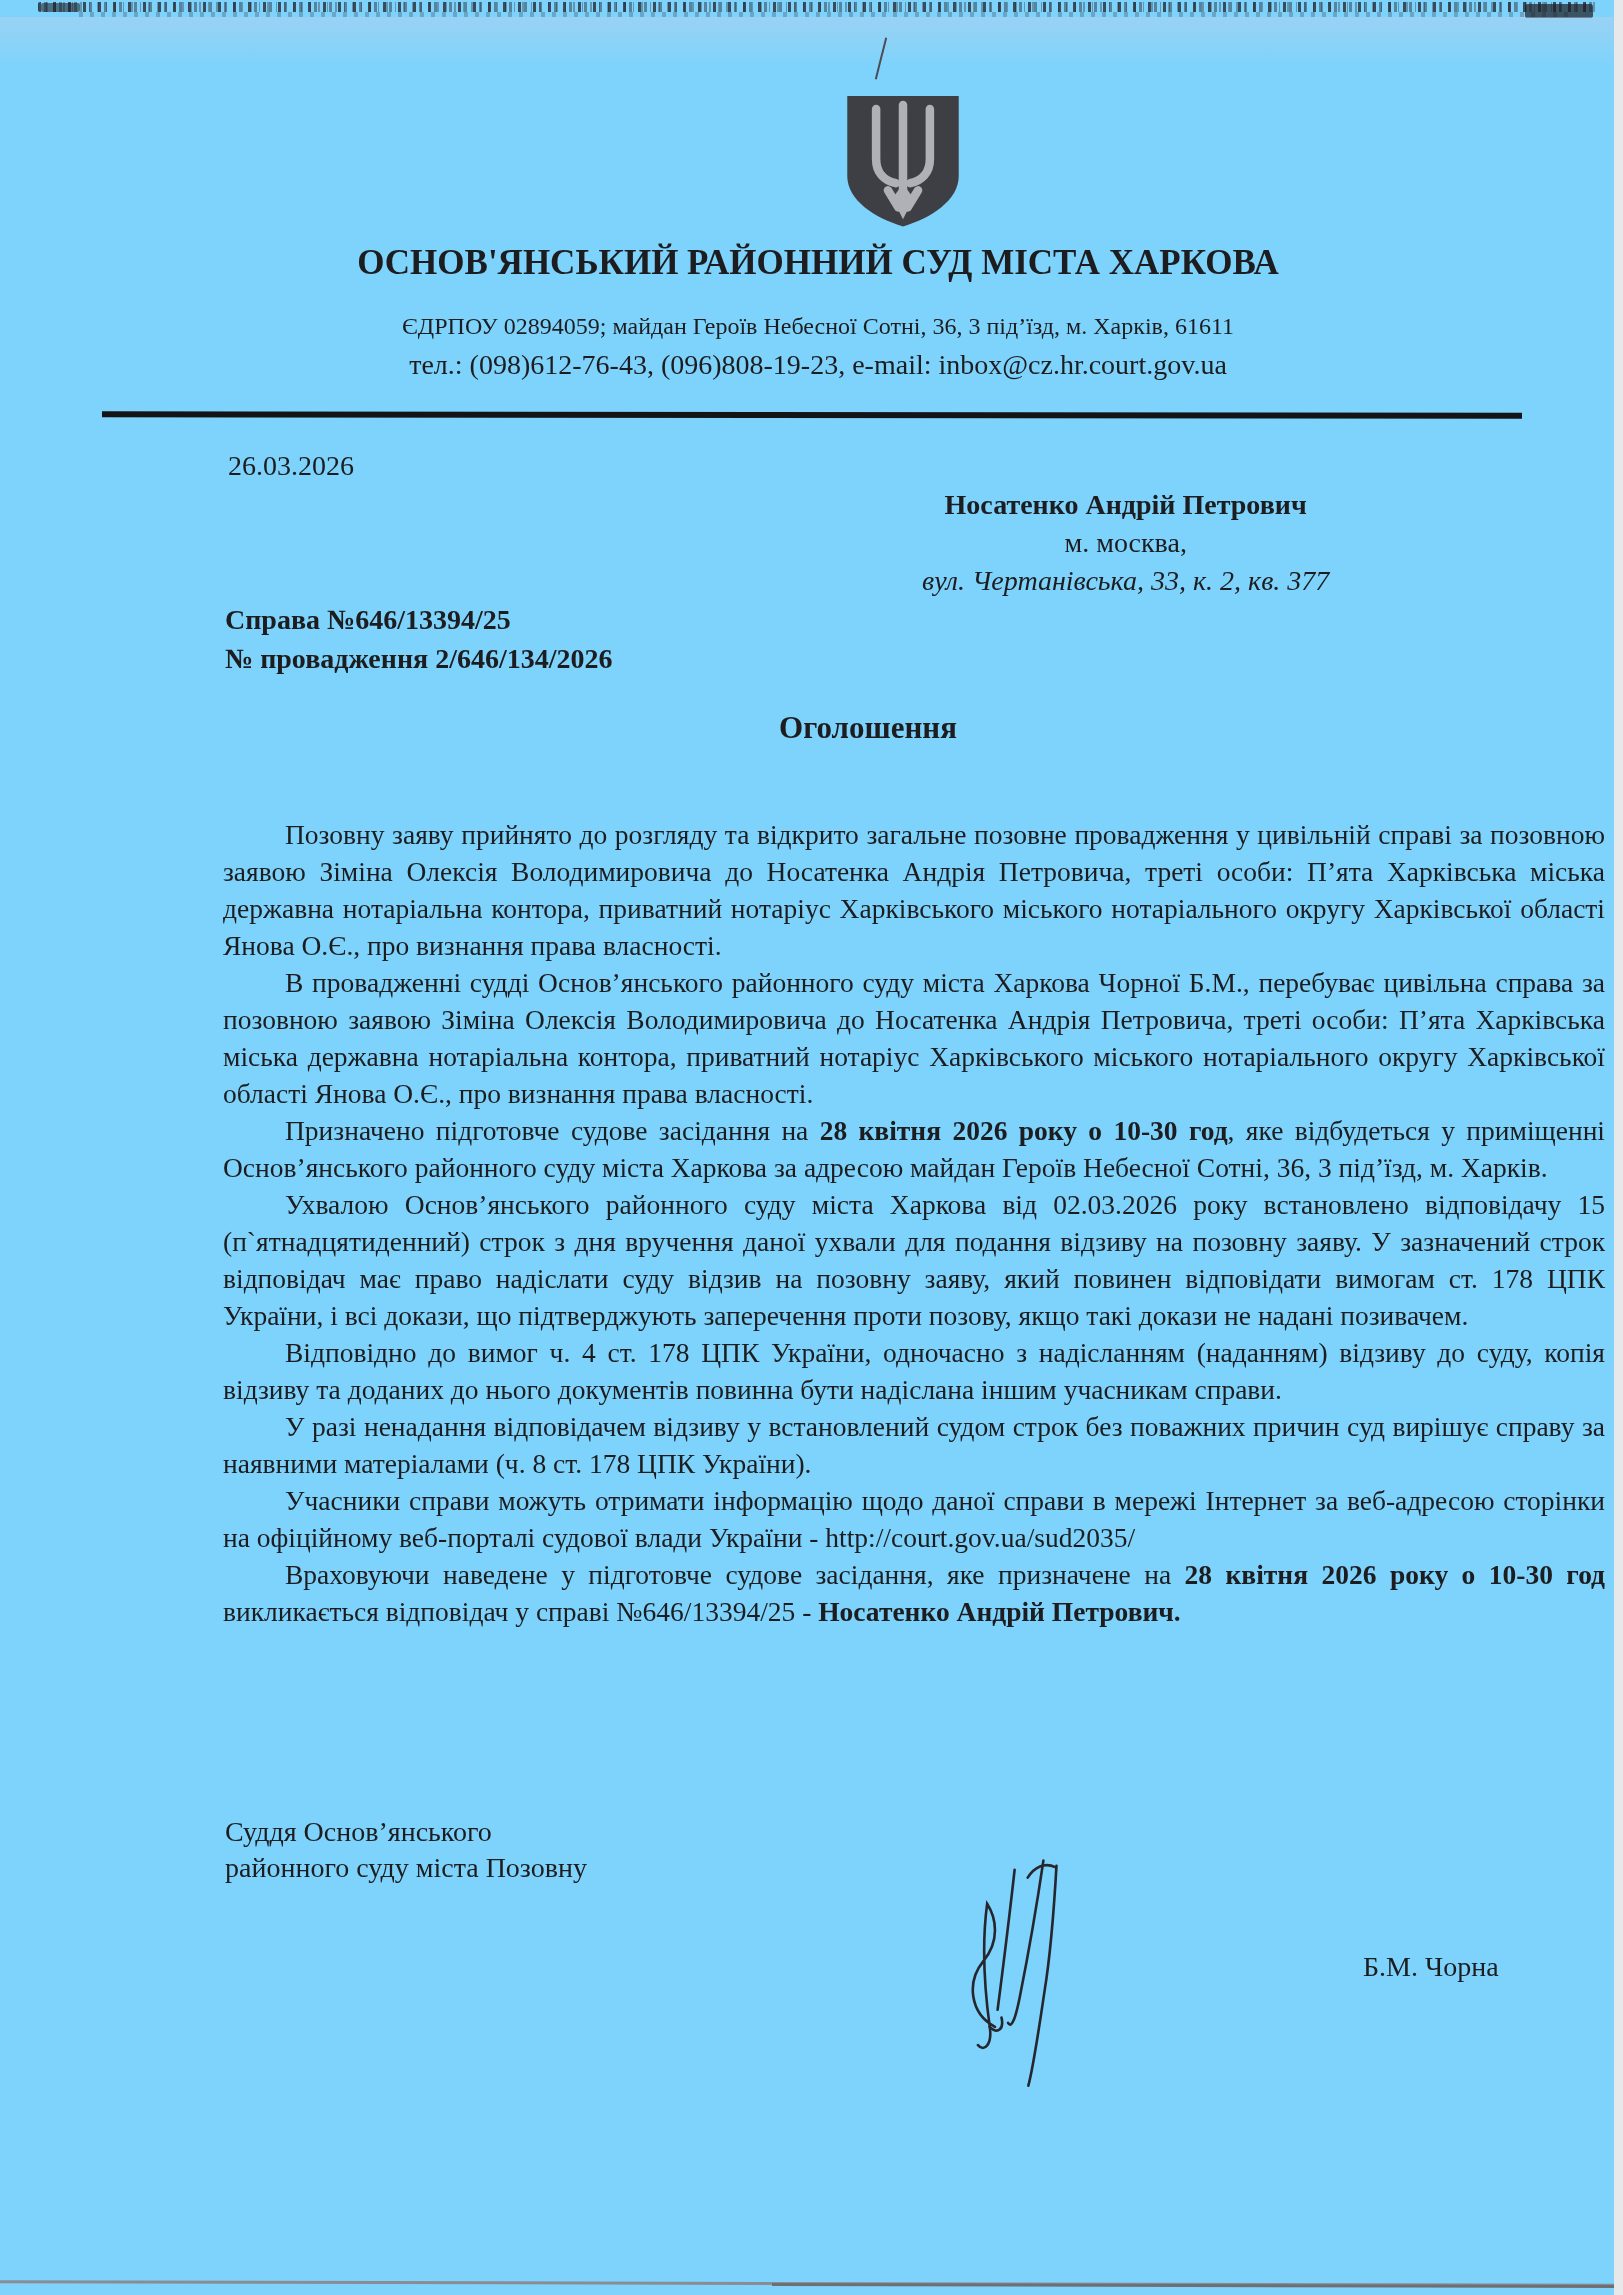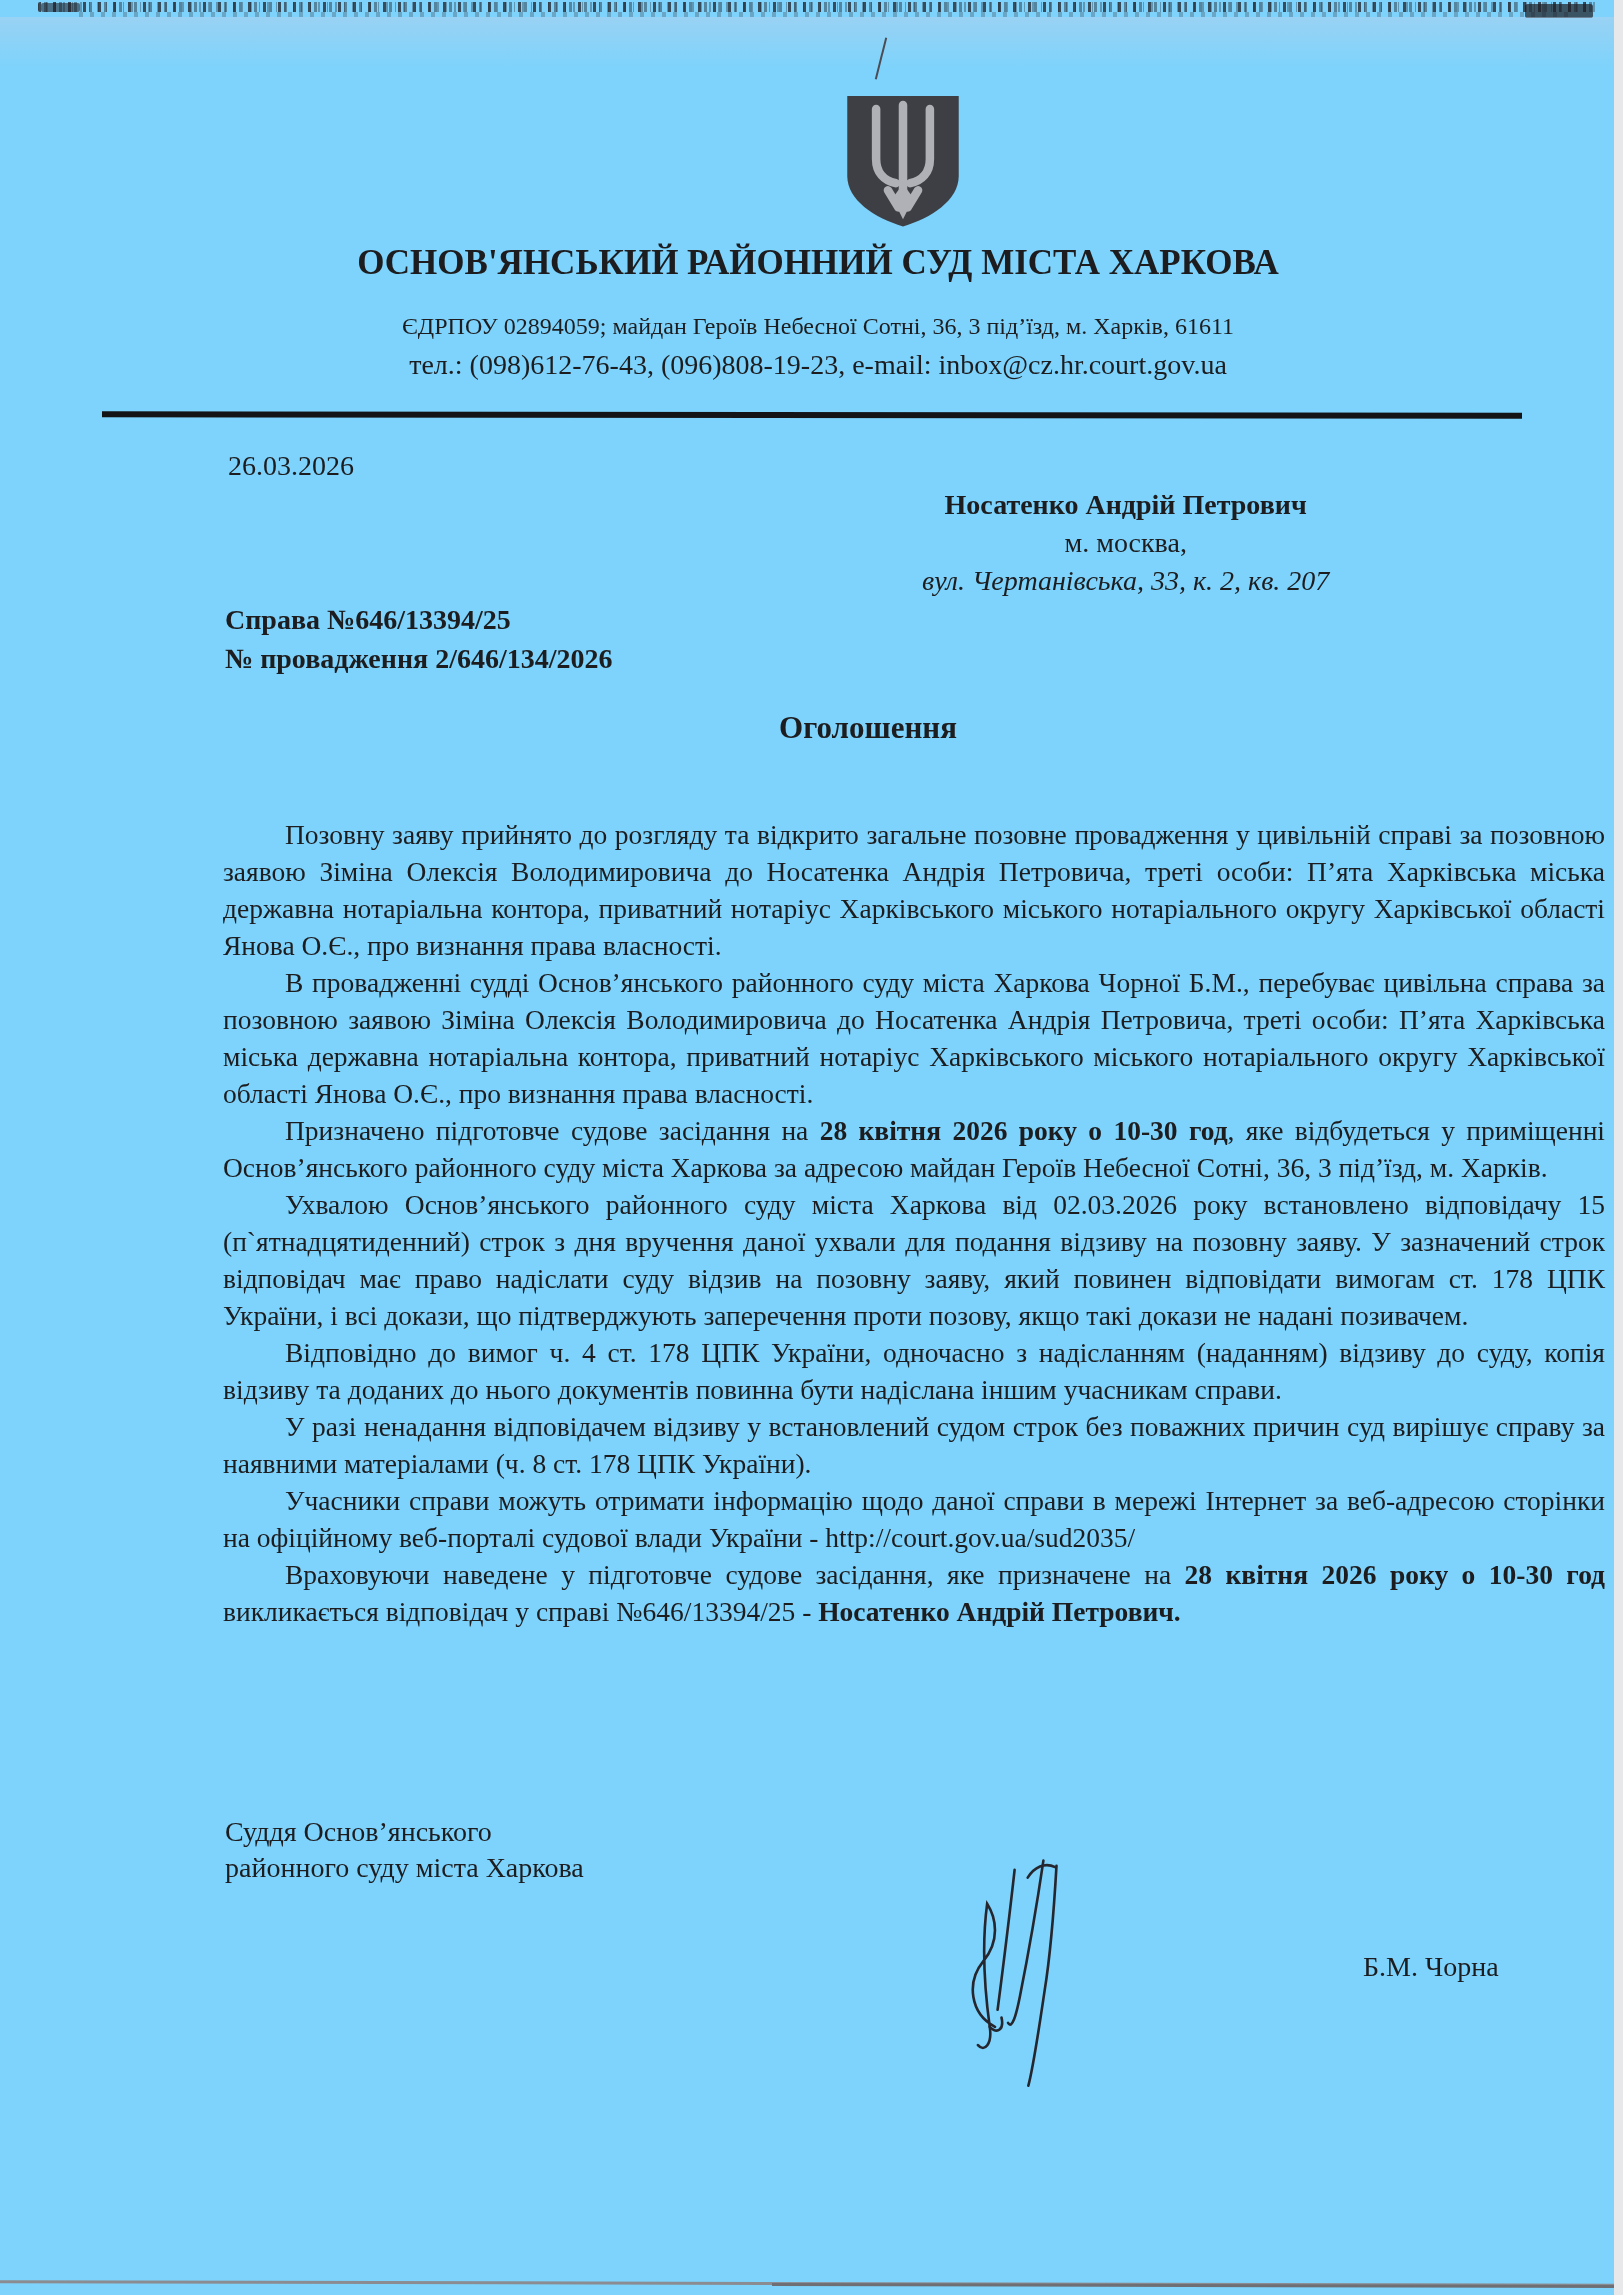--- a/index.html
+++ b/index.html
@@ -117,21 +117,21 @@
     <div class="addr">ЄДРПОУ 02894059; майдан Героїв Небесної Сотні, 36, 3 під’їзд, м. Харків, 61611</div>
     <div class="contact">тел.: (098)612-76-43, (096)808-19-23, e-mail: inbox@cz.hr.court.gov.ua</div>
   </div>
   <div class="header-rule"></div>
 
   <div class="doc-date">26.03.2026</div>
 
   <div class="recipient">
     <div class="name">Носатенко Андрій Петрович</div>
     <div>м. москва,</div>
-    <div class="street">вул. Чертанівська, 33, к. 2, кв. 207</div>
+    <div class="street">вул. Чертанівська, 33, к. 2, кв. 377</div>
   </div>
 
   <div class="case-block">
     <div>Справа №646/13394/25</div>
     <div>№ провадження 2/646/134/2026</div>
   </div>
 
   <div class="doc-title">Оголошення</div>
 
   <div class="body-text">
@@ -140,21 +140,21 @@
     <p><span>Призначено підготовче судове засідання на </span><b>28 квітня 2026 року о 10-30 год</b><span>, яке відбудеться у приміщенні Основ’янського районного суду міста Харкова за адресою майдан Героїв Небесної Сотні, 36, 3 під’їзд, м. Харків.</span></p>
     <p><span>Ухвалою Основ’янського районного суду міста Харкова від 02.03.2026 року встановлено відповідачу 15 (п`ятнадцятиденний) строк з дня вручення даної ухвали для подання відзиву на позовну заяву. У зазначений строк відповідач має право надіслати суду відзив на позовну заяву, який повинен відповідати вимогам ст. 178 ЦПК України, і всі докази, що підтверджують заперечення проти позову, якщо такі докази не надані позивачем.</span></p>
     <p><span>Відповідно до вимог ч. 4 ст. 178 ЦПК України, одночасно з надісланням (наданням) відзиву до суду, копія відзиву та доданих до нього документів повинна бути надіслана іншим учасникам справи.</span></p>
     <p><span>У разі ненадання відповідачем відзиву у встановлений судом строк без поважних причин суд вирішує справу за наявними матеріалами (ч. 8 ст. 178 ЦПК України).</span></p>
     <p><span>Учасники справи можуть отримати інформацію щодо даної справи в мережі Інтернет за веб-адресою сторінки на офіційному веб-порталі судової влади України - http://court.gov.ua/sud2035/</span></p>
     <p><span>Враховуючи наведене у підготовче судове засідання, яке призначене на </span><b>28 квітня 2026 року о 10-30 год</b><span> викликається відповідач у справі №646/13394/25 - </span><b>Носатенко Андрій Петрович.</b></p>
   </div>
 
   <div class="judge-title">
     <div>Суддя Основ’янського</div>
-    <div>районного суду міста Харкова</div>
+    <div>районного суду міста Позовну</div>
   </div>
 
   <div class="signature">
     <svg width="144" height="229" viewBox="0 0 220 350">
       <g stroke="#26262e" stroke-width="4" fill="none" stroke-linecap="round">
         <path d="M58,258 C20,238 14,190 40,158 C66,126 60,92 46,70 C38,130 42,200 50,258 C54,284 42,298 32,286"></path>
         <path d="M50,258 C62,270 72,262 68,244"></path>
         <path d="M88,18 C80,90 70,170 62,232"></path>
         <path d="M132,4 C122,72 108,152 96,212 C90,242 84,262 78,252"></path>
         <path d="M152,12 C148,82 142,152 134,202 C125,262 117,318 109,348"></path>

